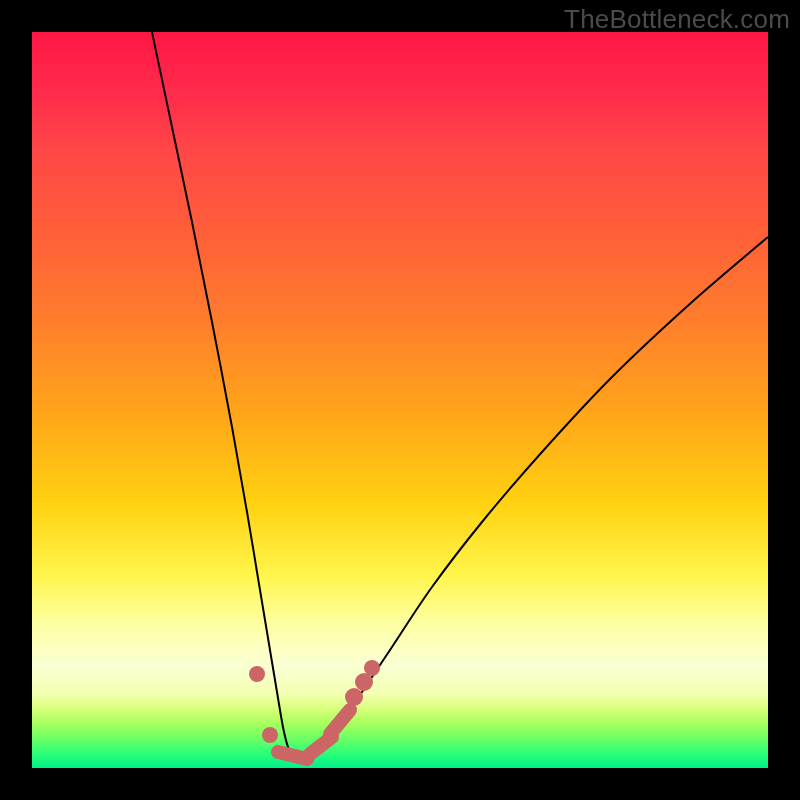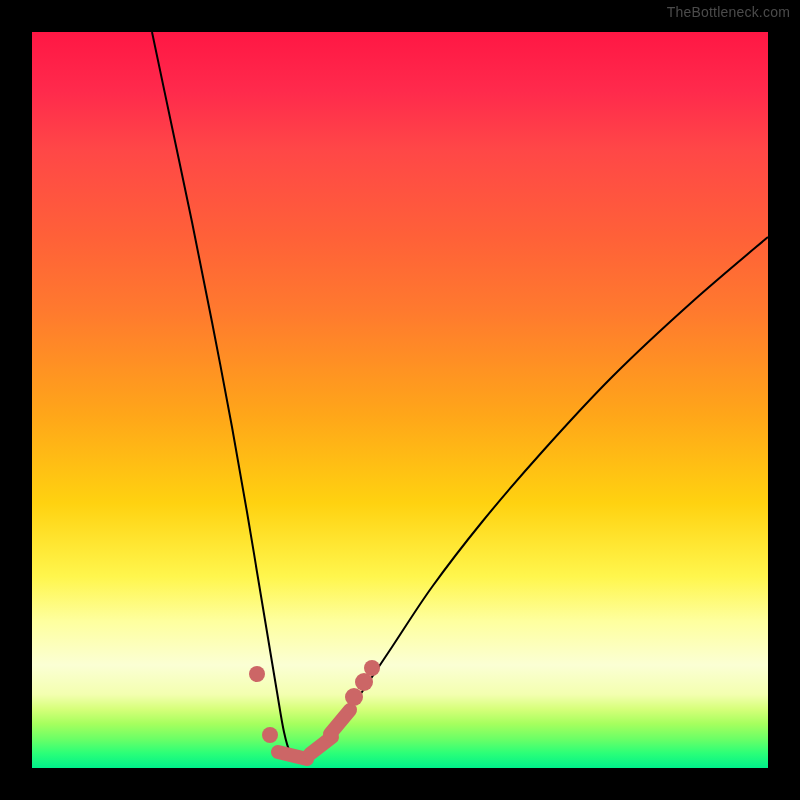--- a/index.html
+++ b/index.html
@@ -15,21 +15,21 @@
     position: relative;
     width: 800px;
     height: 800px;
     background: #000000;
   }
   .watermark {
     position: absolute;
     top: 4px;
     right: 10px;
     color: #4b4b4b;
-    font-size: 14px;
+    font-size: 26px;
     letter-spacing: 0.2px;
     font-weight: 400;
     z-index: 50;
   }
   .plot-area {
     position: absolute;
     left: 32px;
     top: 32px;
     width: 736px;
     height: 736px;

